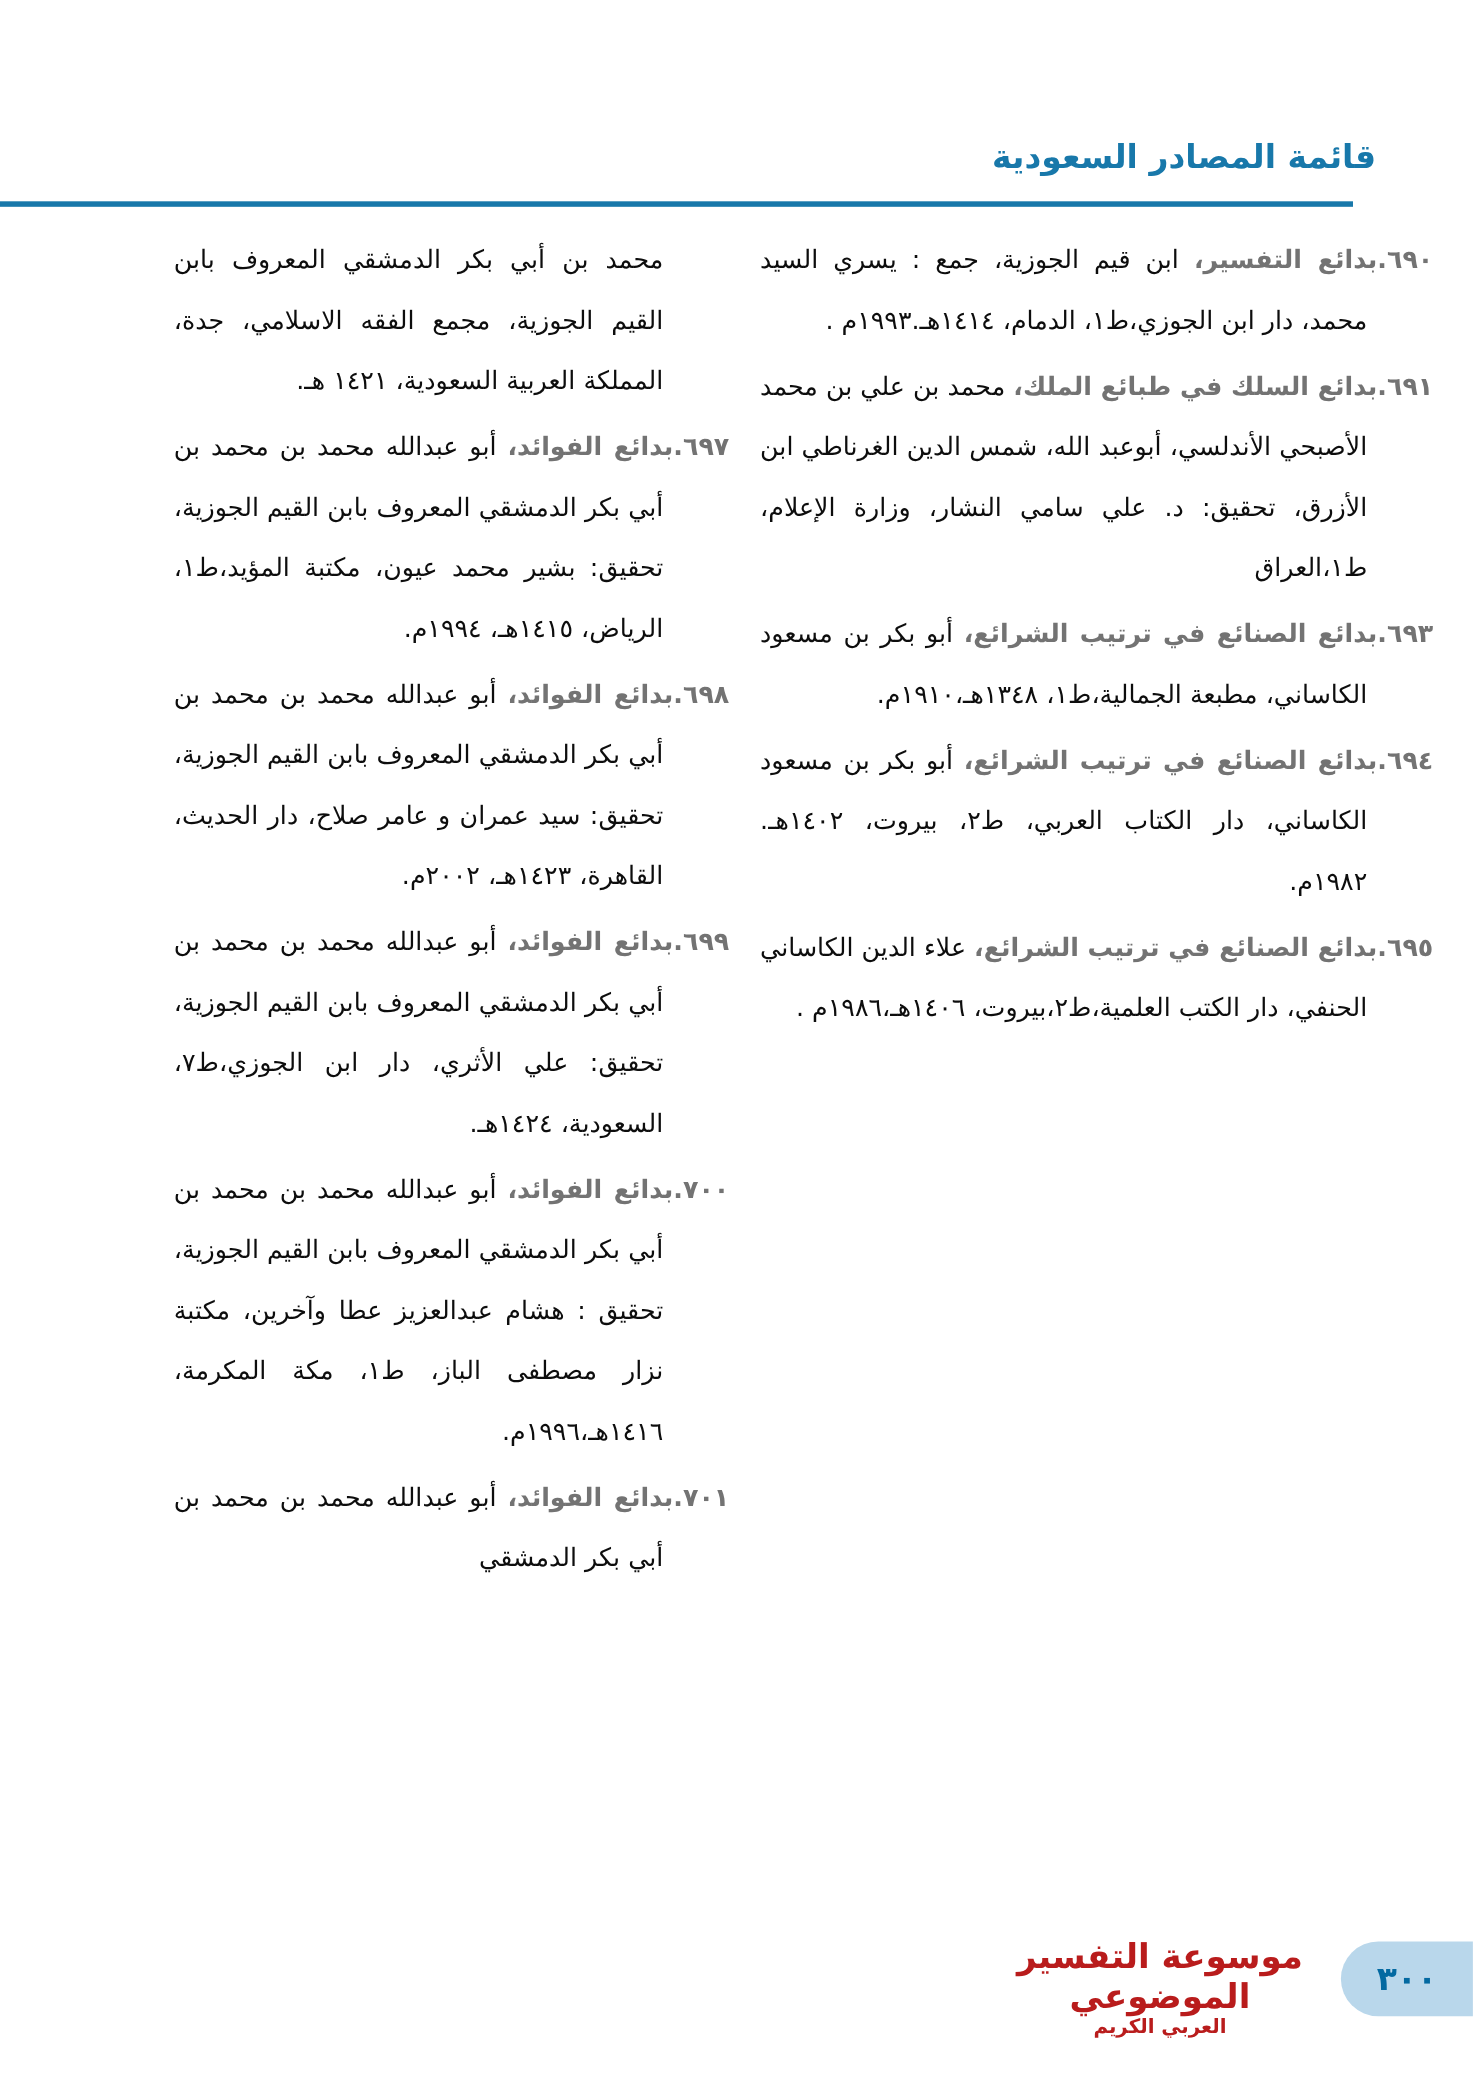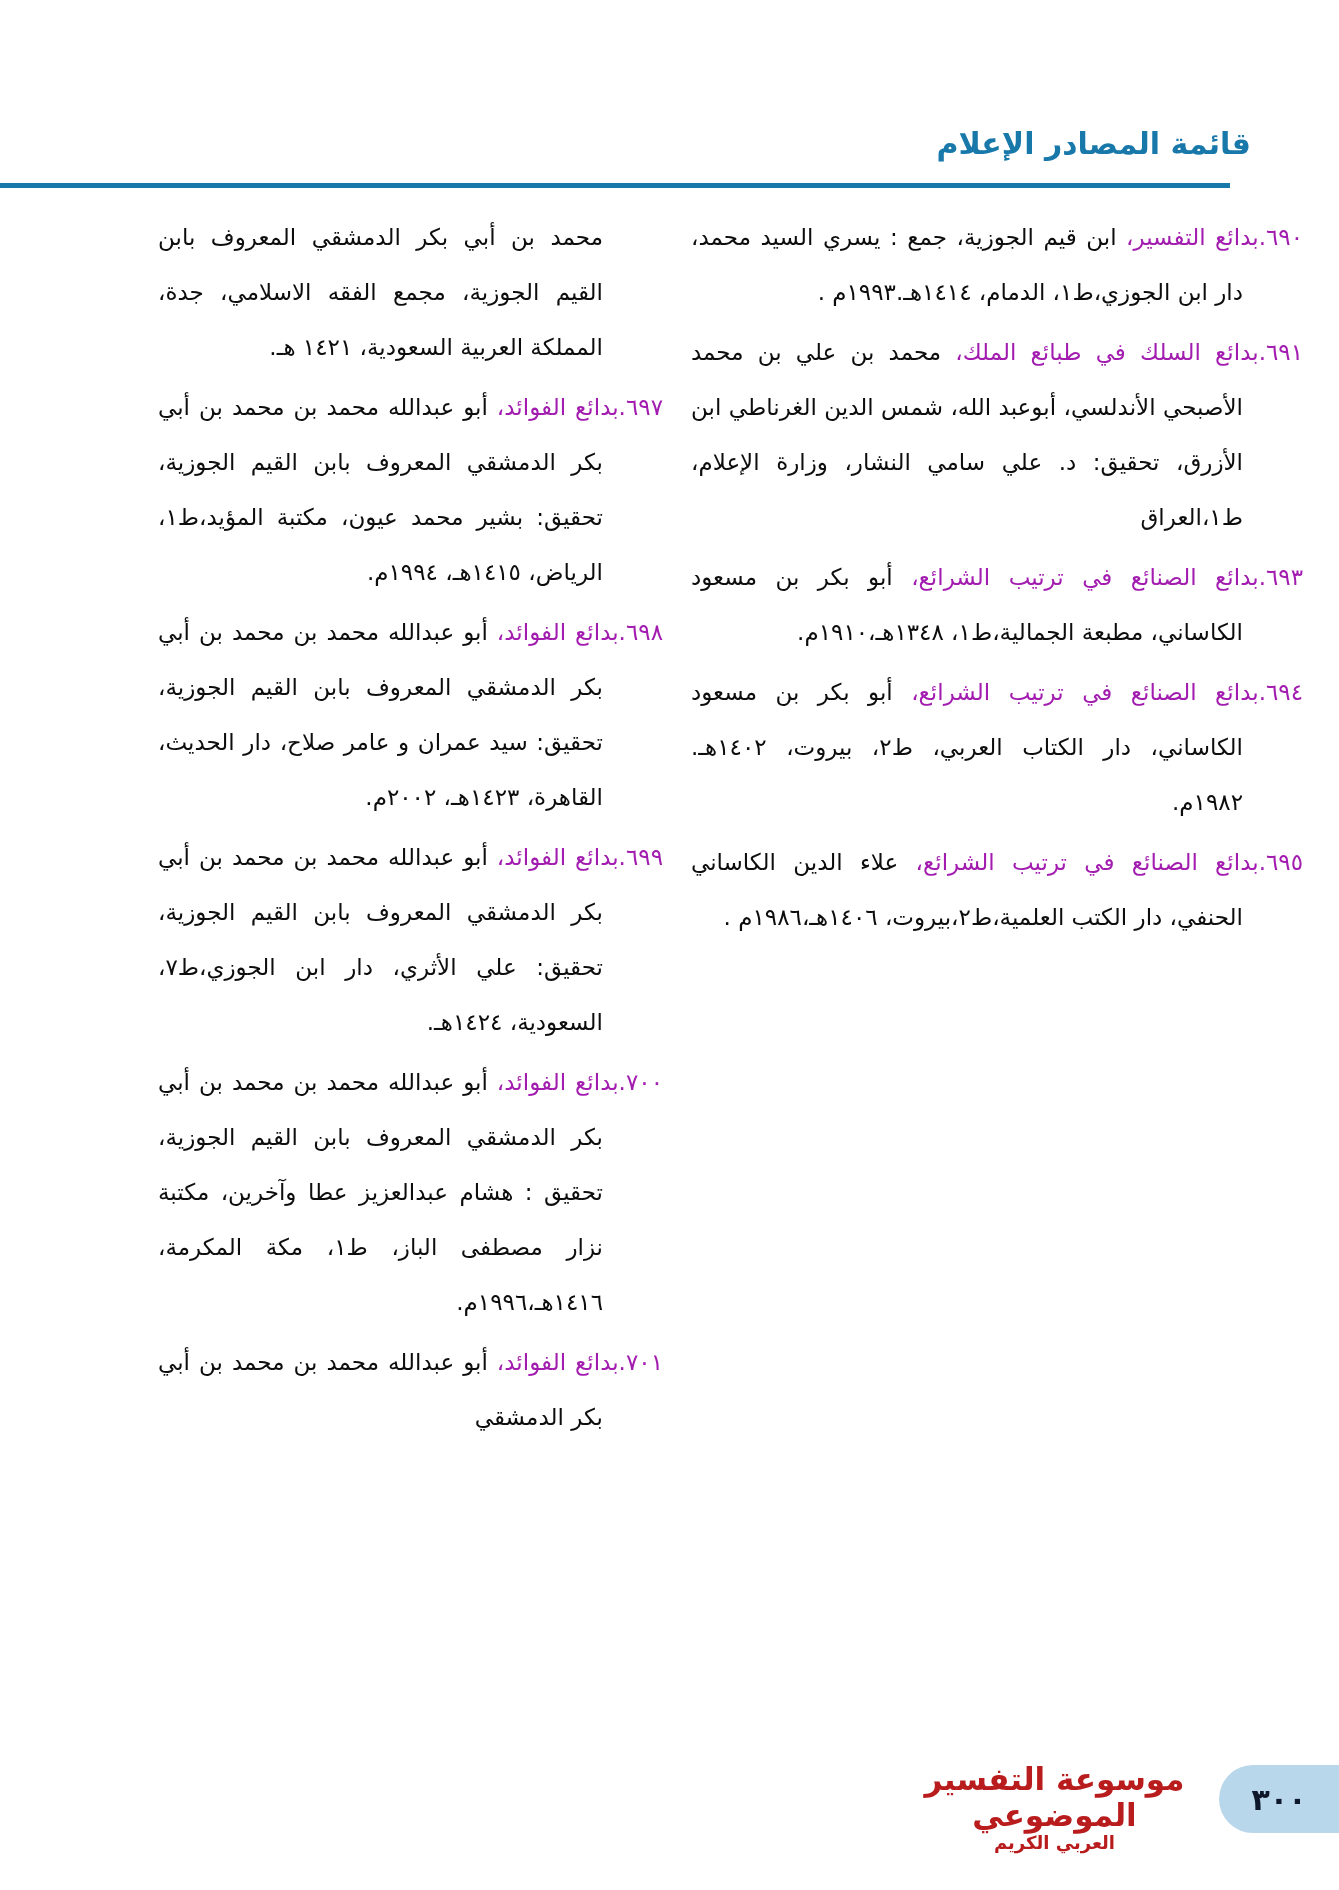--- a/index.html
+++ b/index.html
@@ -45,22 +45,22 @@
   p.continuation{
     margin:0 0 5px 0;
     padding-right:60px;
   }
   p.entry{
     margin:0 0 5px 0;
     padding-right:60px;
     text-indent:-60px;
   }
   .entry-number,.entry-title{
-    color:#a21caf;
-    font-weight:normal;
+    color:#737373;
+    font-weight:bold;
   }
   
   .publisher-logo{
     position:absolute;
     top:1762px;right:112px;
     width:345px;
     text-align:center;
     color:#b91c1c;
     line-height:1.15;
   }
@@ -73,28 +73,28 @@
     display:block;
     font-size:18px;font-weight:bold;
   }
   .page-pill{
     position:absolute;
     top:1765px;right:0;
     width:120px;height:68px;
     background:#b9d7eb;
     border-radius:34px 0 0 34px;
     display:flex;align-items:center;justify-content:center;
-    color:#0f172a;
+    color:#0369a1;
     font-size:30px;font-weight:bold;
   }
 </style>
 </head>
 <body>
 
-<div class="header-title">قائمة المصادر الإعلام</div>
+<div class="header-title">قائمة المصادر السعودية</div>
 <div class="header-rule"></div>
 
 <div class="columns">
   <section class="col col-right">
     <div>
   <p class="entry"><span class="entry-number">٦٩٠.</span><span class="entry-title">بدائع التفسير،</span><span class="entry-text"> ابن قيم الجوزية، جمع : يسري السيد محمد، دار ابن الجوزي،ط١، الدمام، ١٤١٤هـ.١٩٩٣م .</span></p>
 
   <p class="entry"><span class="entry-number">٦٩١.</span><span class="entry-title">بدائع السلك في طبائع الملك،</span><span class="entry-text"> محمد بن علي بن محمد الأصبحي الأندلسي، أبوعبد الله، شمس الدين الغرناطي ابن الأزرق، تحقيق: د. علي سامي النشار، وزارة الإعلام، ط١،العراق</span></p>
 
 

